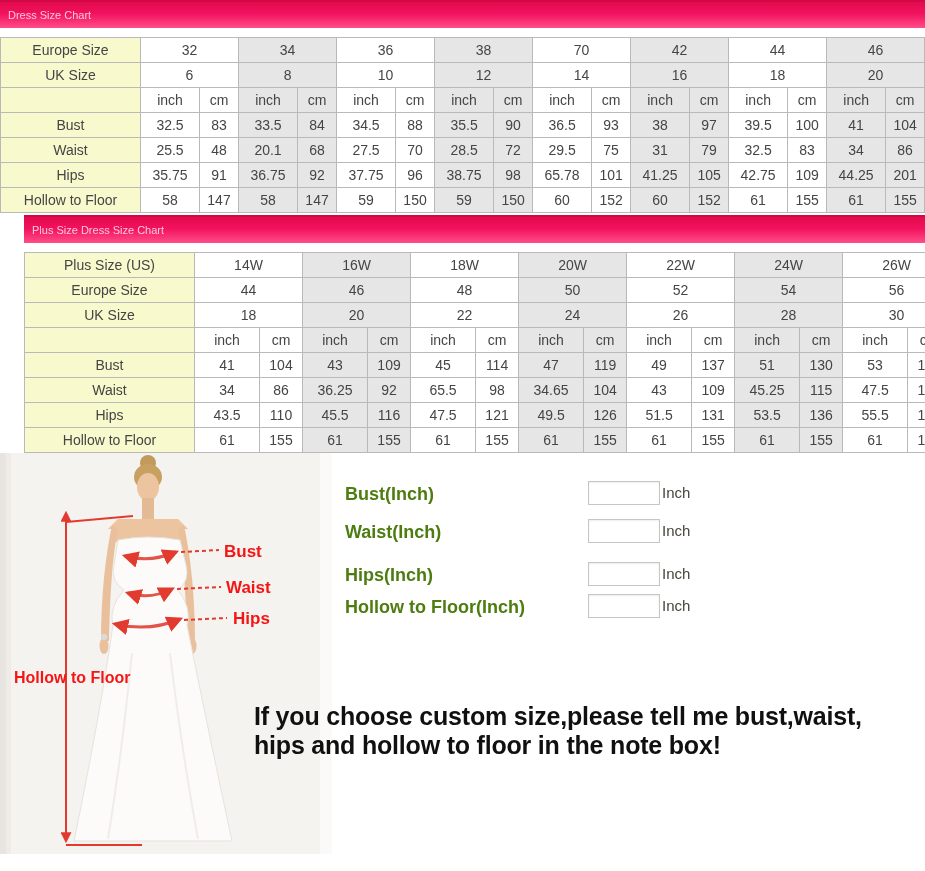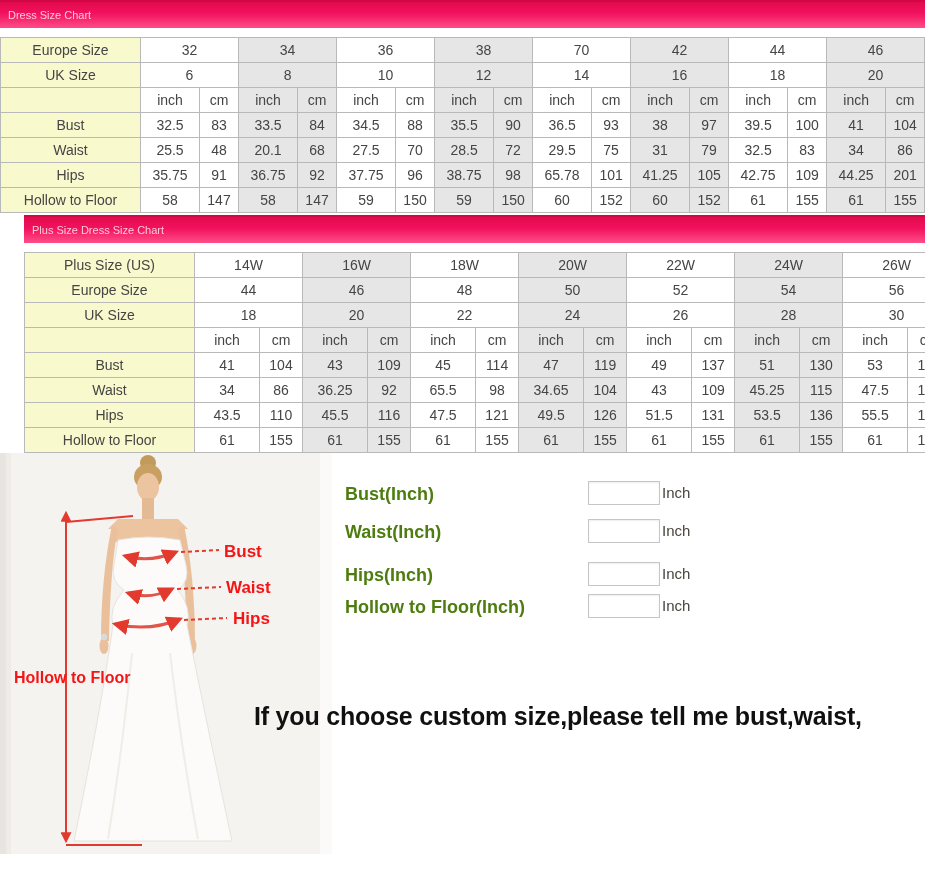--- a/index.html
+++ b/index.html
@@ -399,15 +399,16 @@
       <span class="f-unit">Inch</span>
     </div>
     <div class="form-row" style="top:141px">
       <span class="f-label">Hollow to Floor(Inch)</span>
       <input class="f-input" type="text" style="">
       <span class="f-unit">Inch</span>
     </div>
 
     <div id="custom-note">
       <span>If you choose custom size,please tell me bust,waist,</span><br>
+      <span>hips and hollow to floor in the note box!</span>
     </div>
   </div>
 </div>
 
 </body></html>

